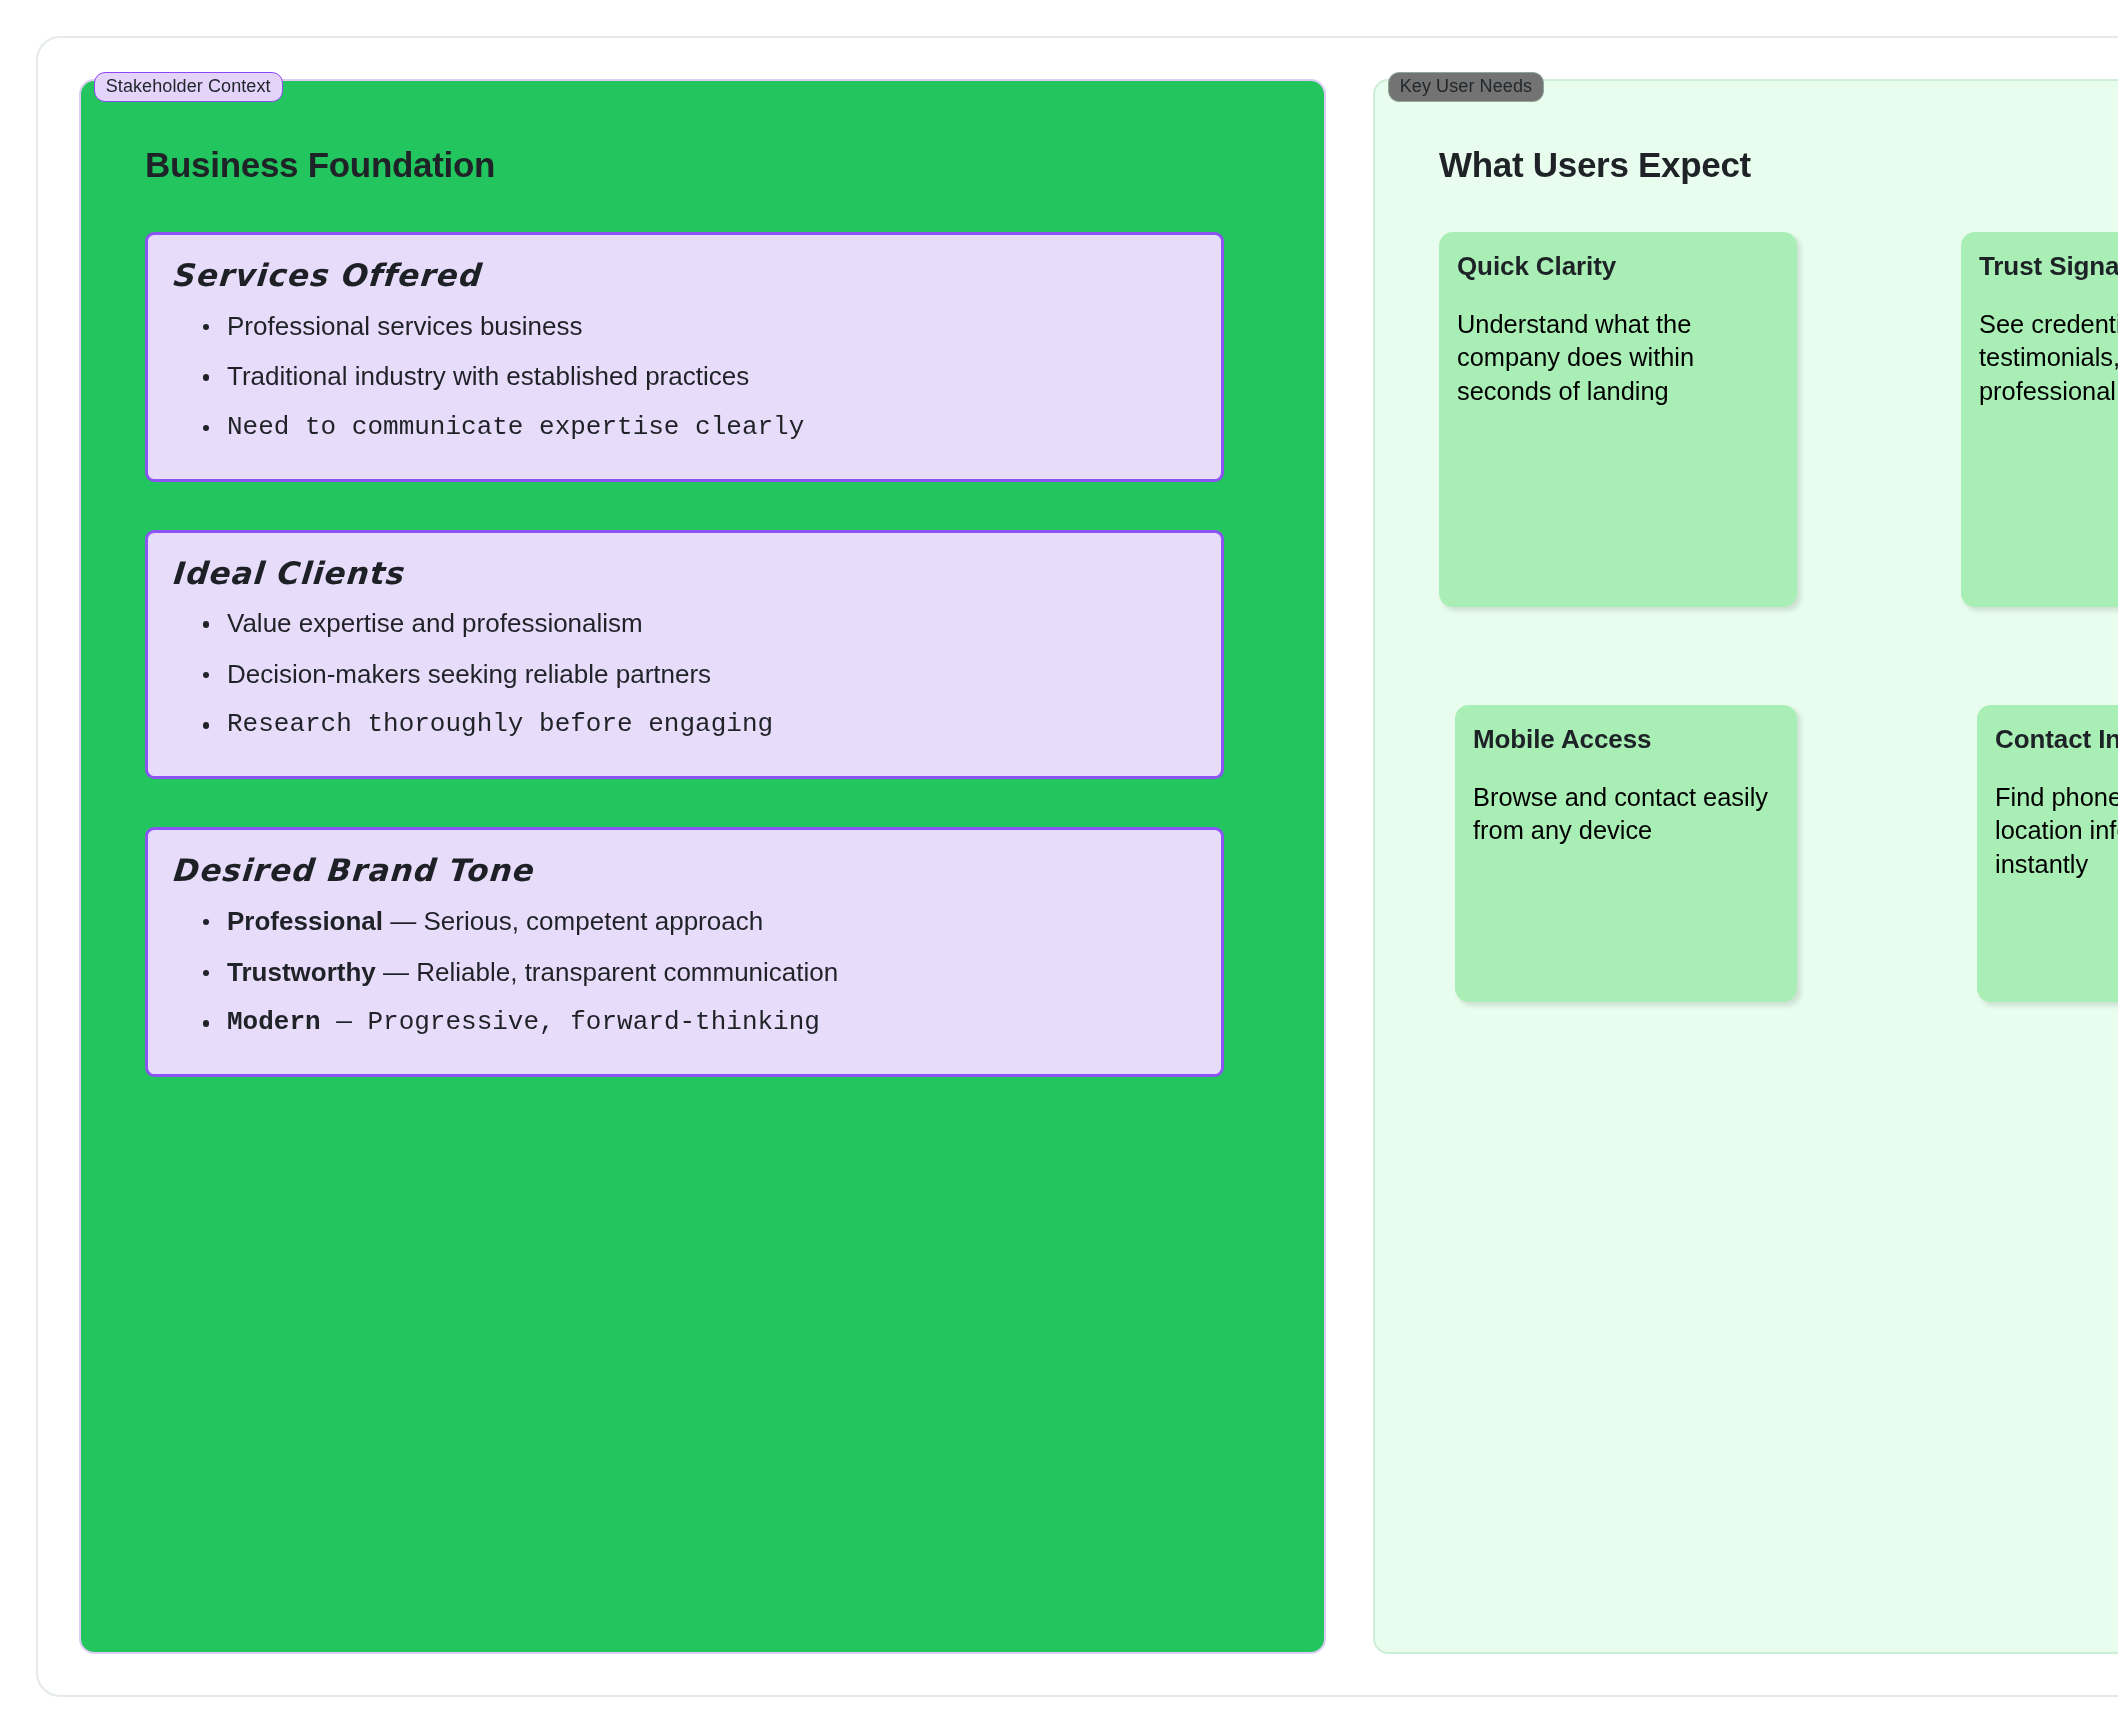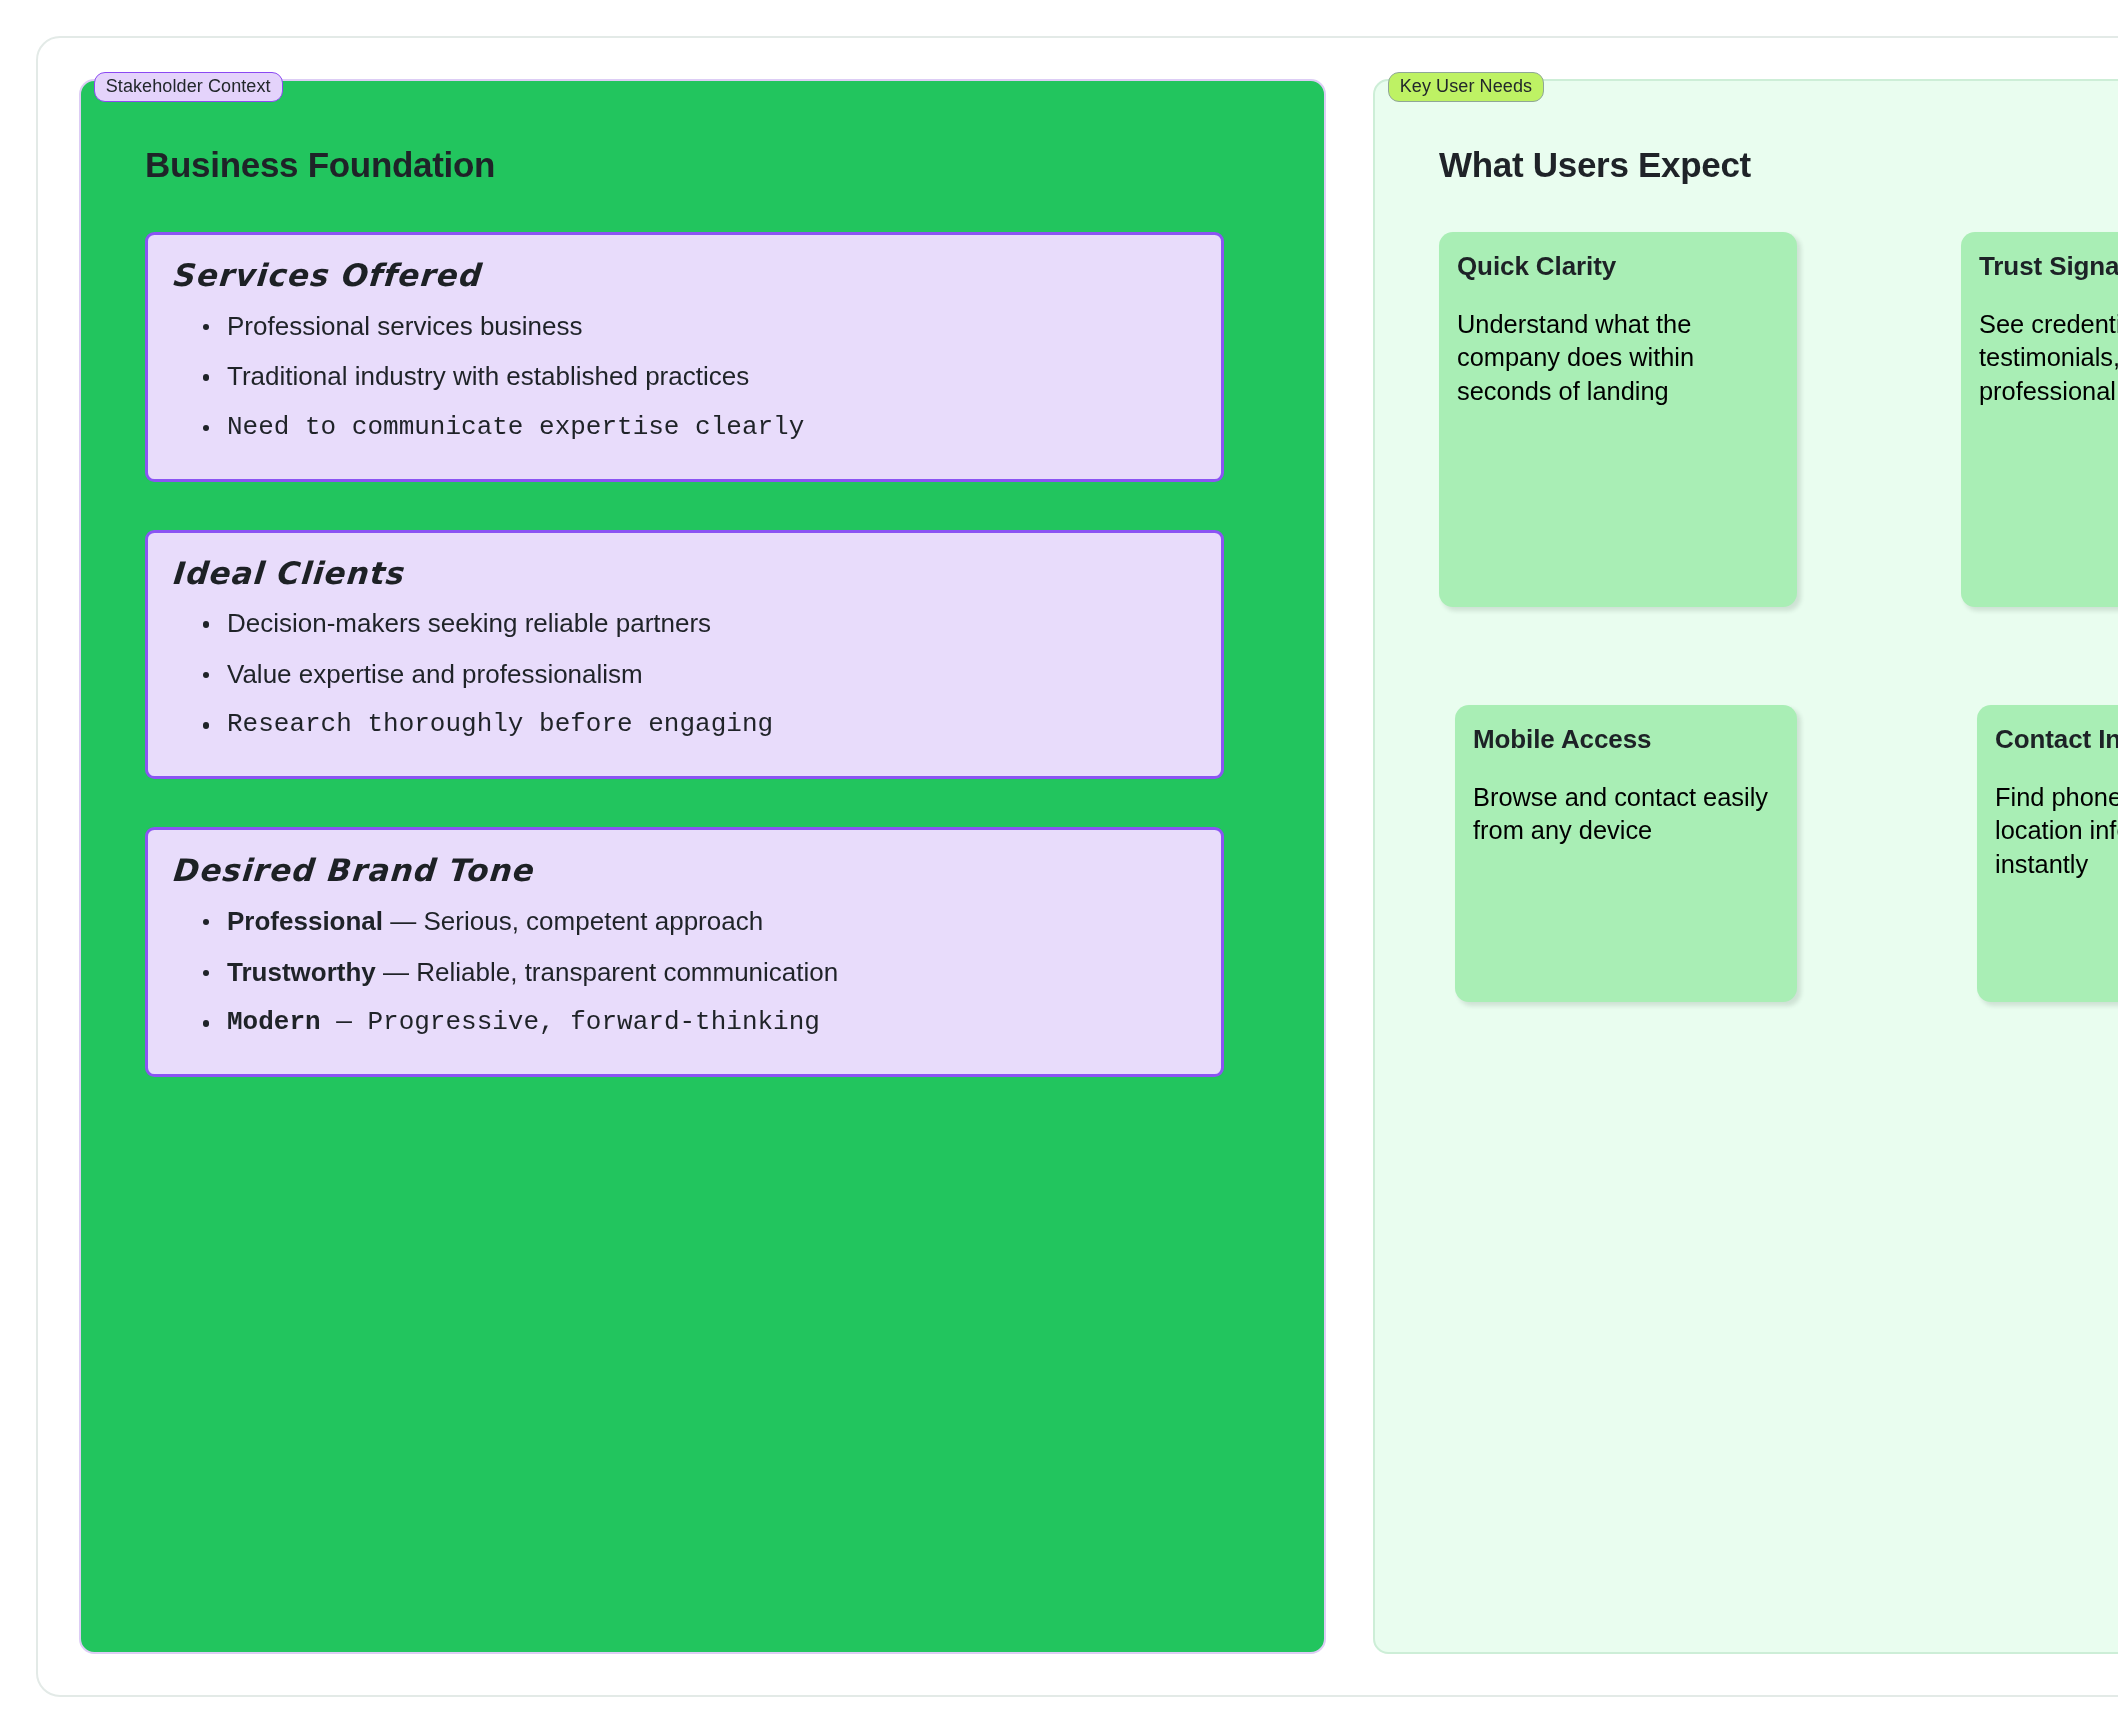--- a/index.html
+++ b/index.html
@@ -66,21 +66,21 @@
     letter-spacing: 0.1px;
     color: #22272b;
     white-space: nowrap;
     box-sizing: border-box;
   }
   .panel-badge--purple {
     background: #e4d3fb;
     border: 1.7px solid #8b49f2;
   }
   .panel-badge--green {
-    background: #bef264;
+    background: #737373;
     border: 1.7px solid #8fa797;
   }
 
   .panel-title {
     font-size: 35px;
     font-weight: bold;
     color: #1f2328;
     letter-spacing: -0.3px;
     margin: 0 0 47px 0;
   }
@@ -195,24 +195,24 @@
             <li>
               <span>Need to communicate expertise clearly</span>
             </li>
           </ul>
         </article>
 
         <article class="note-card">
           <h3 class="note-title">Ideal Clients</h3>
           <ul class="note-list">
             <li>
+              <span>Value expertise and professionalism</span>
+            </li>
+            <li>
               <span>Decision-makers seeking reliable partners</span>
-            </li>
-            <li>
-              <span>Value expertise and professionalism</span>
             </li>
             <li>
               <span>Research thoroughly before engaging</span>
             </li>
           </ul>
         </article>
 
         <article class="note-card">
           <h3 class="note-title">Desired Brand Tone</h3>
           <ul class="note-list">

